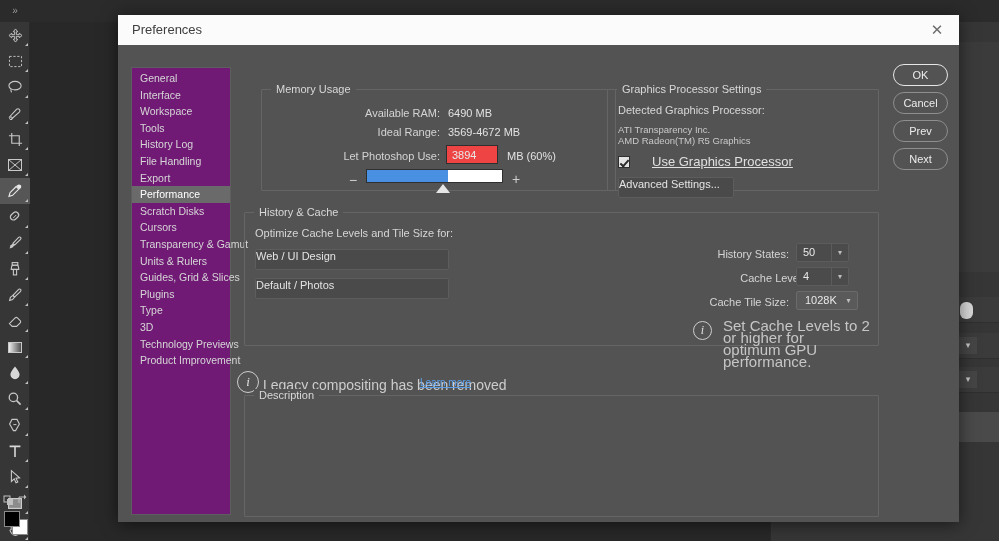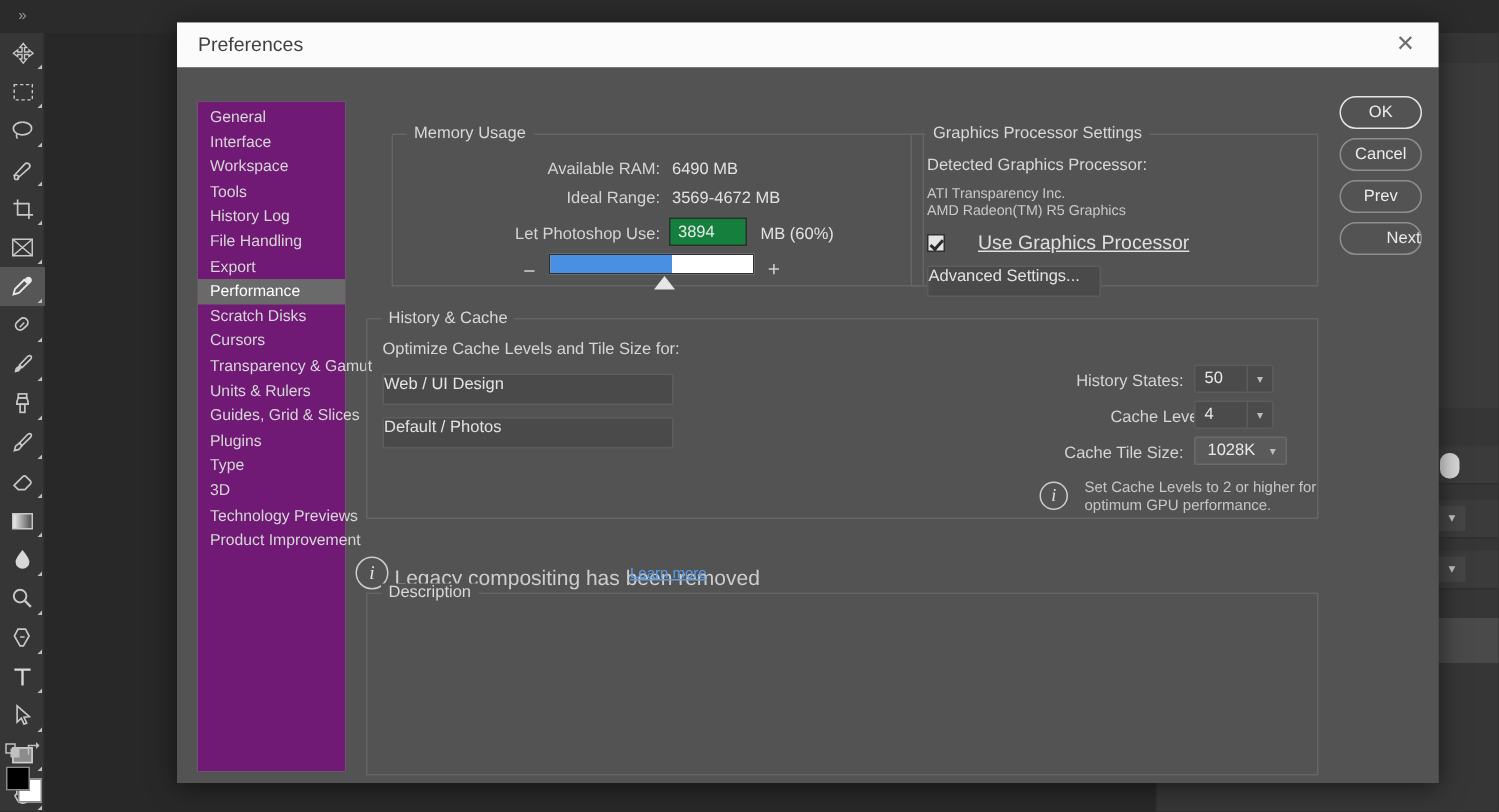--- a/index.html
+++ b/index.html
@@ -184,21 +184,21 @@
     position: absolute; text-align: right;
     font-size: 11px; color: #d4d4d4; white-space: nowrap;
   }
   .val {
     position: absolute; font-size: 11px; color: #e2e2e2; white-space: nowrap;
   }
 
   
   .numinput {
     position: absolute;
-    background: #15803d;
+    background: #ef4444;
     border: 1px solid #2e2e2e;
     color: #e8e8e8;
     font-size: 11px;
     font-family: "Liberation Sans", sans-serif;
     padding: 0 5px;
     outline: none;
   }
 
   
   #slider-minus, #slider-plus {
@@ -288,21 +288,21 @@
     width: 19px; height: 19px;
     border: 1.5px solid #cdcdcd;
     border-radius: 50%;
     color: #e0e0e0;
     font-size: 12px;
     font-family: "Liberation Serif", serif;
     font-style: italic;
     text-align: center;
     line-height: 17px;
   }
-  .hint { position: absolute; font-size: 10px; color: #c6c6c6; line-height: 12px; }
+  .hint { position: absolute; font-size: 15px; color: #c6c6c6; line-height: 12px; }
 
   
   #legacy-text { position: absolute; left: 145px; top: 332px; font-size: 14px; color: #cdcdcd; }
   #legacy-link {
     position: absolute; left: 302px; top: 332px;
     font-size: 10px; color: #5b9ee8; text-decoration: underline;
   }
 
   
   .pill {
@@ -315,21 +315,21 @@
     font-size: 11px;
     font-family: "Liberation Sans", sans-serif;
     text-align: center;
     line-height: 20px;
     cursor: default;
   }
   .pill.primary { border-color: #e6e6e6; border-width: 1.5px; }
   #btn-ok     { top: 19px; }
   #btn-cancel { top: 47px; }
   #btn-prev   { top: 75px; }
-  #btn-next   { top: 103px; text-align: right; }
+  #btn-next   { top: 103px; }
 </style>
 </head>
 <body>
 
 <div id="app">
 
   <div id="tabbar">
     <div id="chev-btn">»</div>
   </div>
 

